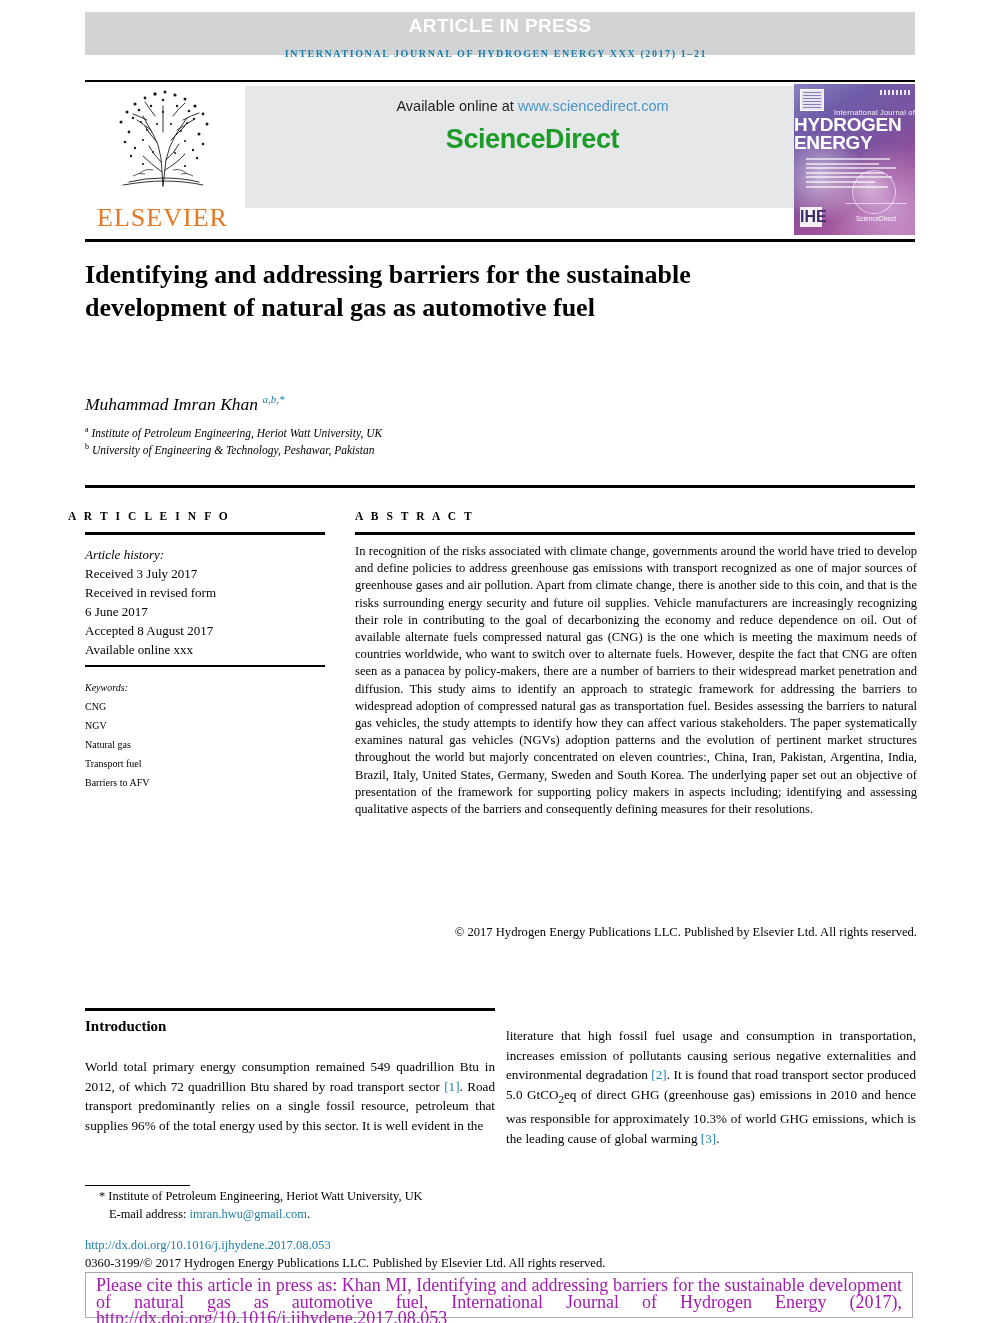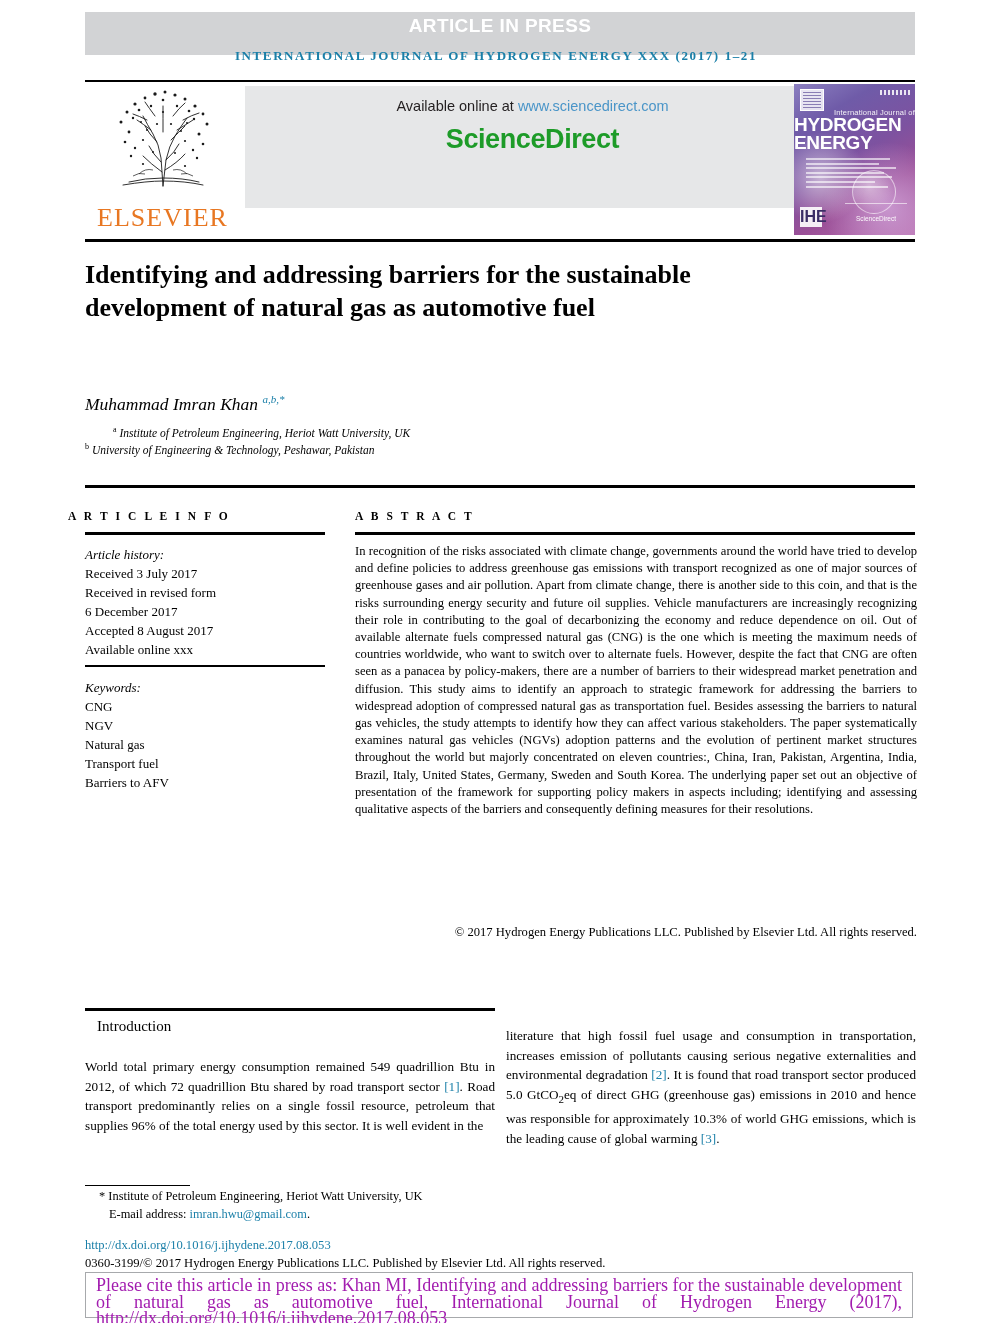--- a/index.html
+++ b/index.html
@@ -42,21 +42,21 @@
   
   .running-head {
     position: absolute;
     left: 0;
     top: 48px;
     width: 992px;
     text-align: center;
     color: #1a7fa8;
     font-family: "Liberation Serif", serif;
     font-weight: bold;
-    font-size: 13px;
+    font-size: 10px;
     letter-spacing: 1.6px;
   }
 
   
   .rule-top {
     position: absolute;
     left: 85px;
     top: 80px;
     width: 830px;
     height: 2px;
@@ -289,21 +289,21 @@
   .affil {
     position: absolute;
     left: 85px;
     width: 700px;
     font-family: "Liberation Serif", serif;
     font-style: italic;
     font-size: 11.5px;
     line-height: 17px;
     color: #000;
   }
-  .affil-a { top: 421px; margin-left: 28px; }
+  .affil-a { top: 421px; }
   .affil-b { top: 438px; }
   .affil sup { font-style: normal; font-size: 8px; }
 
   
   .rule-heavy {
     position: absolute;
     background: #000;
     height: 2.5px;
   }
   .rule-thin {
@@ -339,21 +339,21 @@
     line-height: 19px;
     color: #000;
   }
   .info-col .it { font-style: italic; }
   .kw-block {
     position: absolute;
     left: 85px;
     top: 678px;
     width: 250px;
     font-family: "Liberation Serif", serif;
-    font-size: 13px;
+    font-size: 10px;
     line-height: 19px;
     color: #000;
   }
   .kw-block .it { font-style: italic; }
 
   .abstract {
     position: absolute;
     left: 355px;
     top: 543px;
     width: 562px;
@@ -381,24 +381,23 @@
     top: 1008px;
     width: 410px;
     height: 3px;
     background: #000;
   }
   .intro-head {
     position: absolute;
     left: 85px;
     top: 1018px;
     font-family: "Liberation Serif", serif;
-    font-weight: normal;
+    font-weight: bold;
     font-size: 15px;
     color: #000;
-    margin-left: 12px;
   }
   .col-left {
     position: absolute;
     left: 85px;
     top: 1057px;
     width: 410px;
     font-family: "Liberation Serif", serif;
     font-size: 13.2px;
     line-height: 19.6px;
     text-align: justify;
@@ -621,21 +620,21 @@
 <div class="head-label head-info">A R T I C L E   I N F O</div>
 <div class="head-label head-abs">A B S T R A C T</div>
 
 <div class="rule-heavy rule-info-head"></div>
 <div class="rule-heavy rule-abs-head"></div>
 
 <div class="info-col">
   <div class="it">Article history:</div>
   <div>Received 3 July 2017</div>
   <div>Received in revised form</div>
-  <div>6 December 2017</div>
+  <div>6 June 2017</div>
   <div>Accepted 8 August 2017</div>
   <div>Available online xxx</div>
 </div>
 
 <div class="rule-thin rule-info-mid"></div>
 
 <div class="kw-block">
   <div class="it">Keywords:</div>
   <div>CNG</div>
   <div>NGV</div>

